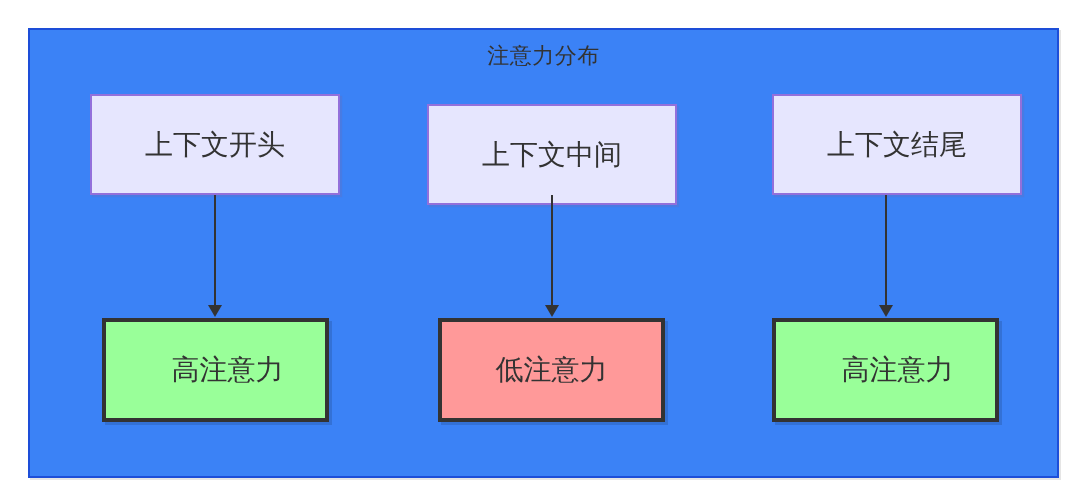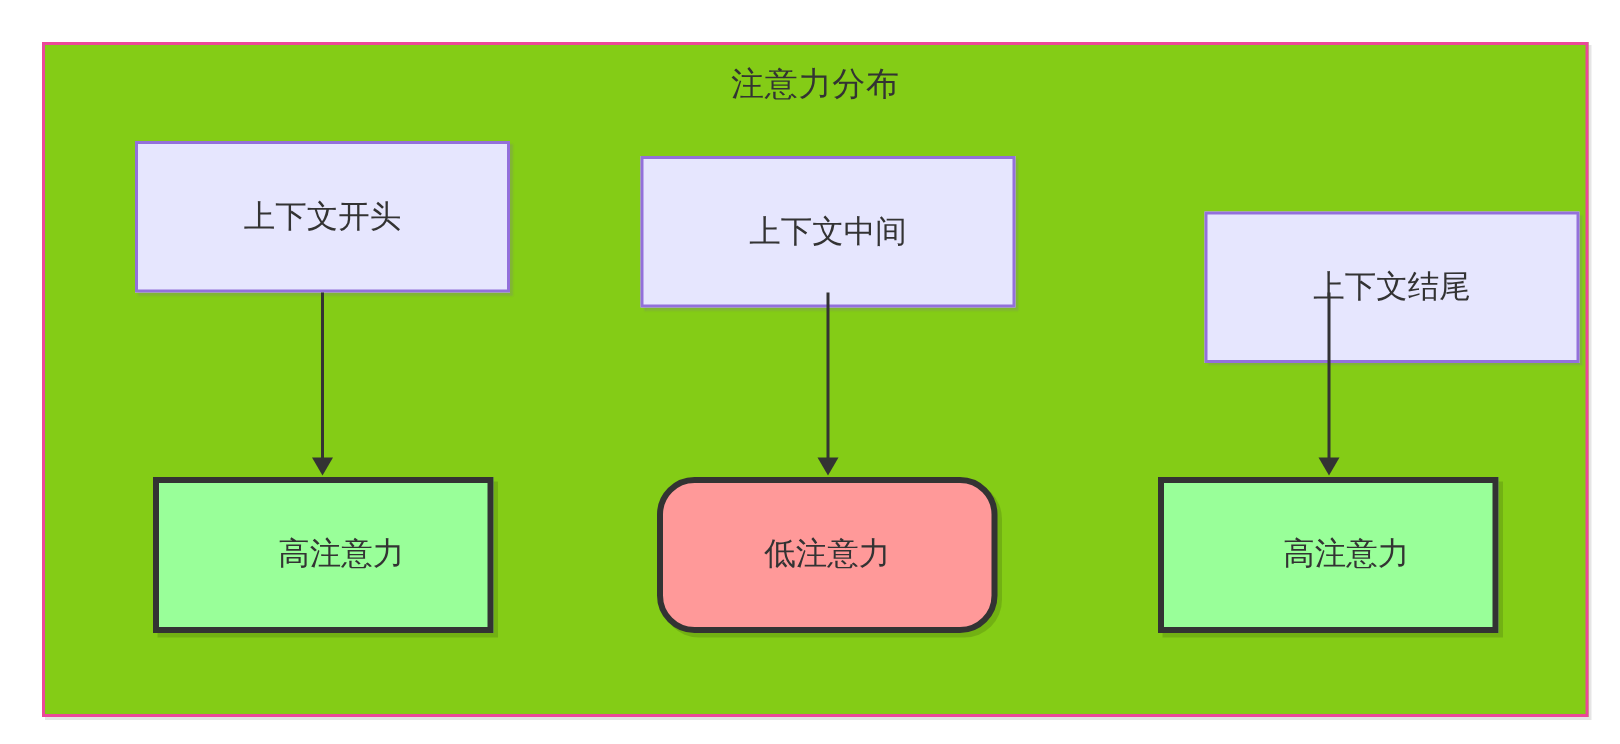--- a/index.html
+++ b/index.html
@@ -22,22 +22,22 @@
     height: 496px;
   }
 
   .frame {
     position: absolute;
     left: 28px;
     top: 28px;
     width: 1031px;
     height: 450px;
     box-sizing: border-box;
-    background: #84cc16;
-    border: 2px solid #ec4899;
+    background: #3b82f6;
+    border: 2px solid #1d4ed8;
     box-shadow: 2px 2px 0 rgba(0,0,0,0.10);
   }
 
   .frame-title {
     position: absolute;
     left: 0;
     top: 12px;
     width: 100%;
     text-align: center;
     font-size: 22px;
@@ -49,38 +49,38 @@
 
   
   .node {
     position: absolute;
     box-sizing: border-box;
     display: flex;
     align-items: center;
     justify-content: center;
     text-align: center;
     color: #333333;
-    font-size: 21px;
+    font-size: 28px;
     line-height: 26px;
     white-space: nowrap;
   }
 
   .node.context {
     background: #e6e6fe;
     border: 2px solid #9370db;
     box-shadow: 2px 2px 1px rgba(120,100,160,0.22);
   }
 
   .node.attention {
     border: 4px solid #333333;
     box-shadow: 3px 3px 0 rgba(0,0,0,0.13);
   }
 
   .node.attention.high { background: #99ff99; padding-left: 24px; }
-  .node.attention.low  { background: #ff9999; border-radius: 25px; }
+  .node.attention.low  { background: #ff9999; }
 
   
   .arrow {
     position: absolute;
     width: 14px;
   }
   .arrow .shaft {
     position: absolute;
     left: 6px;
     top: 0;
@@ -127,21 +127,21 @@
 
     <div class="arrow" style="left:515px; top:165px; height:122px;">
       <span class="shaft"></span>
       <span class="head"></span>
     </div>
 
     <div class="node attention low" style="left:408px; top:288px; width:227px; height:104px;">
       <span>低注意力</span>
     </div>
 
-    <div class="node context" style="left:773px; top:64px; width:250px; height:101px;margin-top:47px;">
+    <div class="node context" style="left:742px; top:64px; width:250px; height:101px;">
       <span>上下文结尾</span>
     </div>
 
     <div class="arrow" style="left:849px; top:165px; height:122px;">
       <span class="shaft"></span>
       <span class="head"></span>
     </div>
 
     <div class="node attention high" style="left:742px; top:288px; width:227px; height:104px;">
       <span>高注意力</span>

